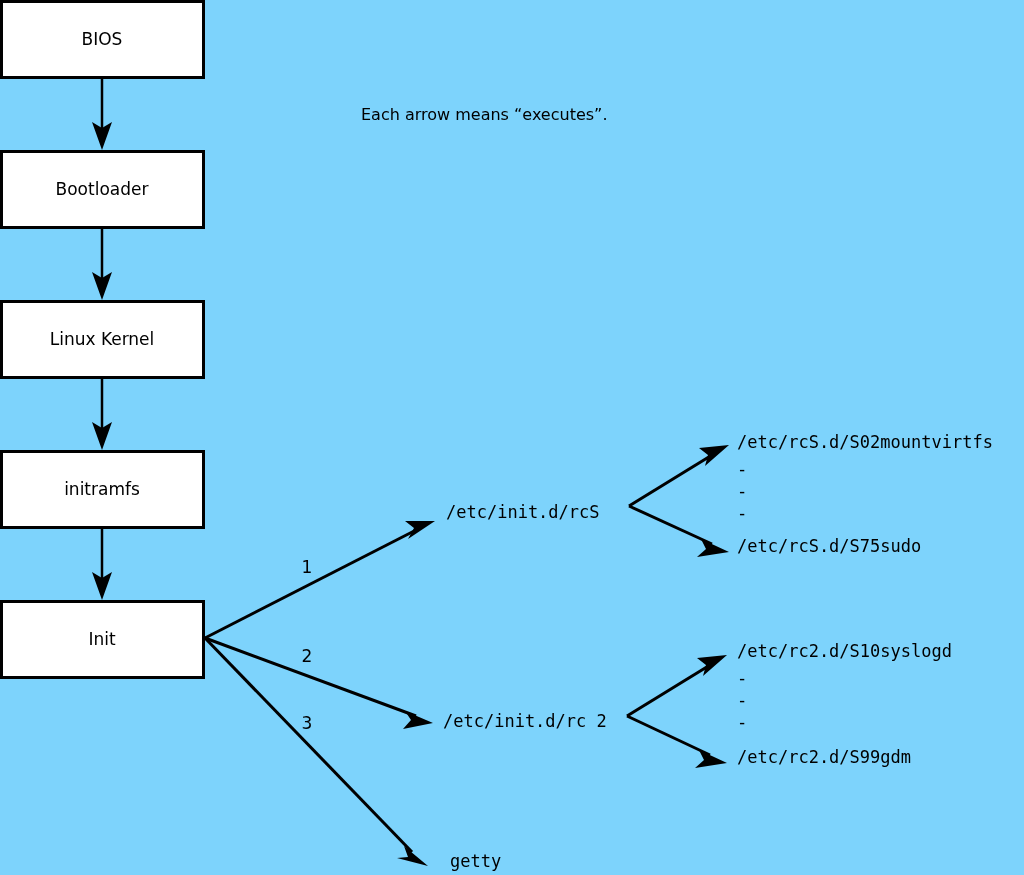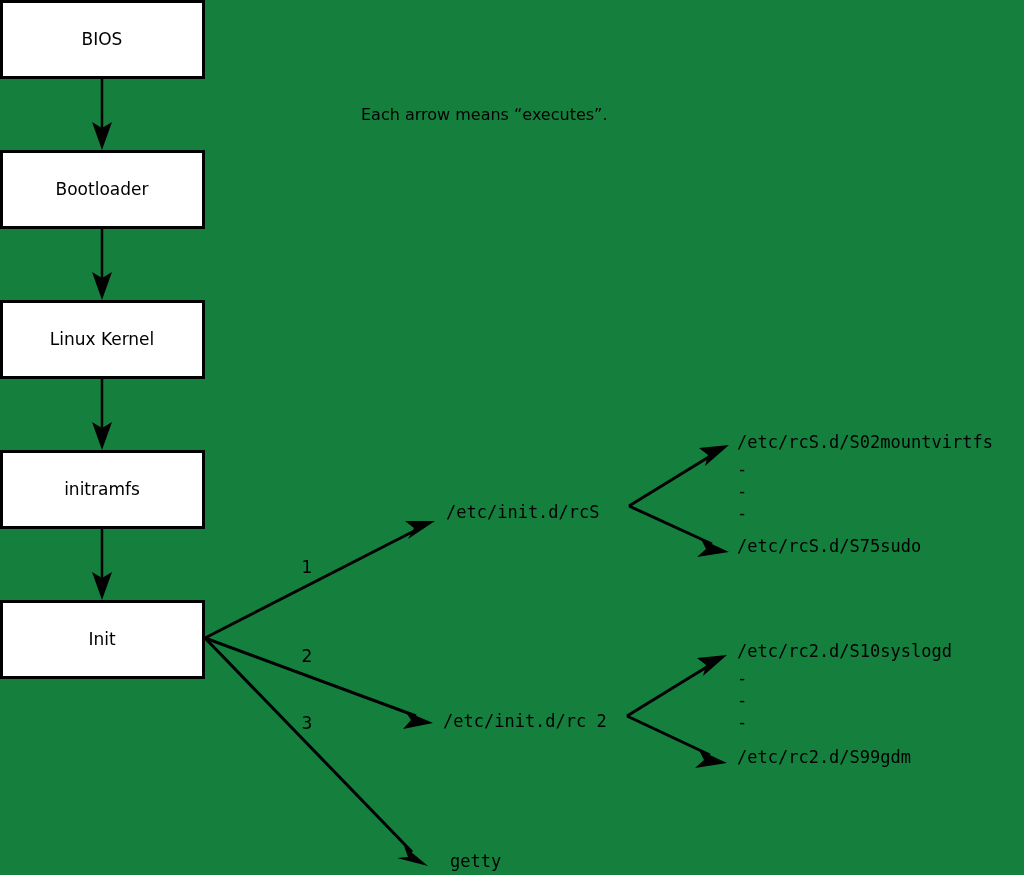--- a/index.html
+++ b/index.html
@@ -11,21 +11,21 @@
   body {
     width: 1024px;
     height: 875px;
     overflow: hidden;
     font-family: "DejaVu Sans", sans-serif;
   }
   #diagram-root {
     position: relative;
     width: 1024px;
     height: 875px;
-    background: #15803d;
+    background: #7dd3fc;
   }
   svg#boot-diagram {
     display: block;
     width: 1024px;
     height: 875px;
   }
   .box-rect {
     fill: #ffffff;
     stroke: #000000;
     stroke-width: 3;

